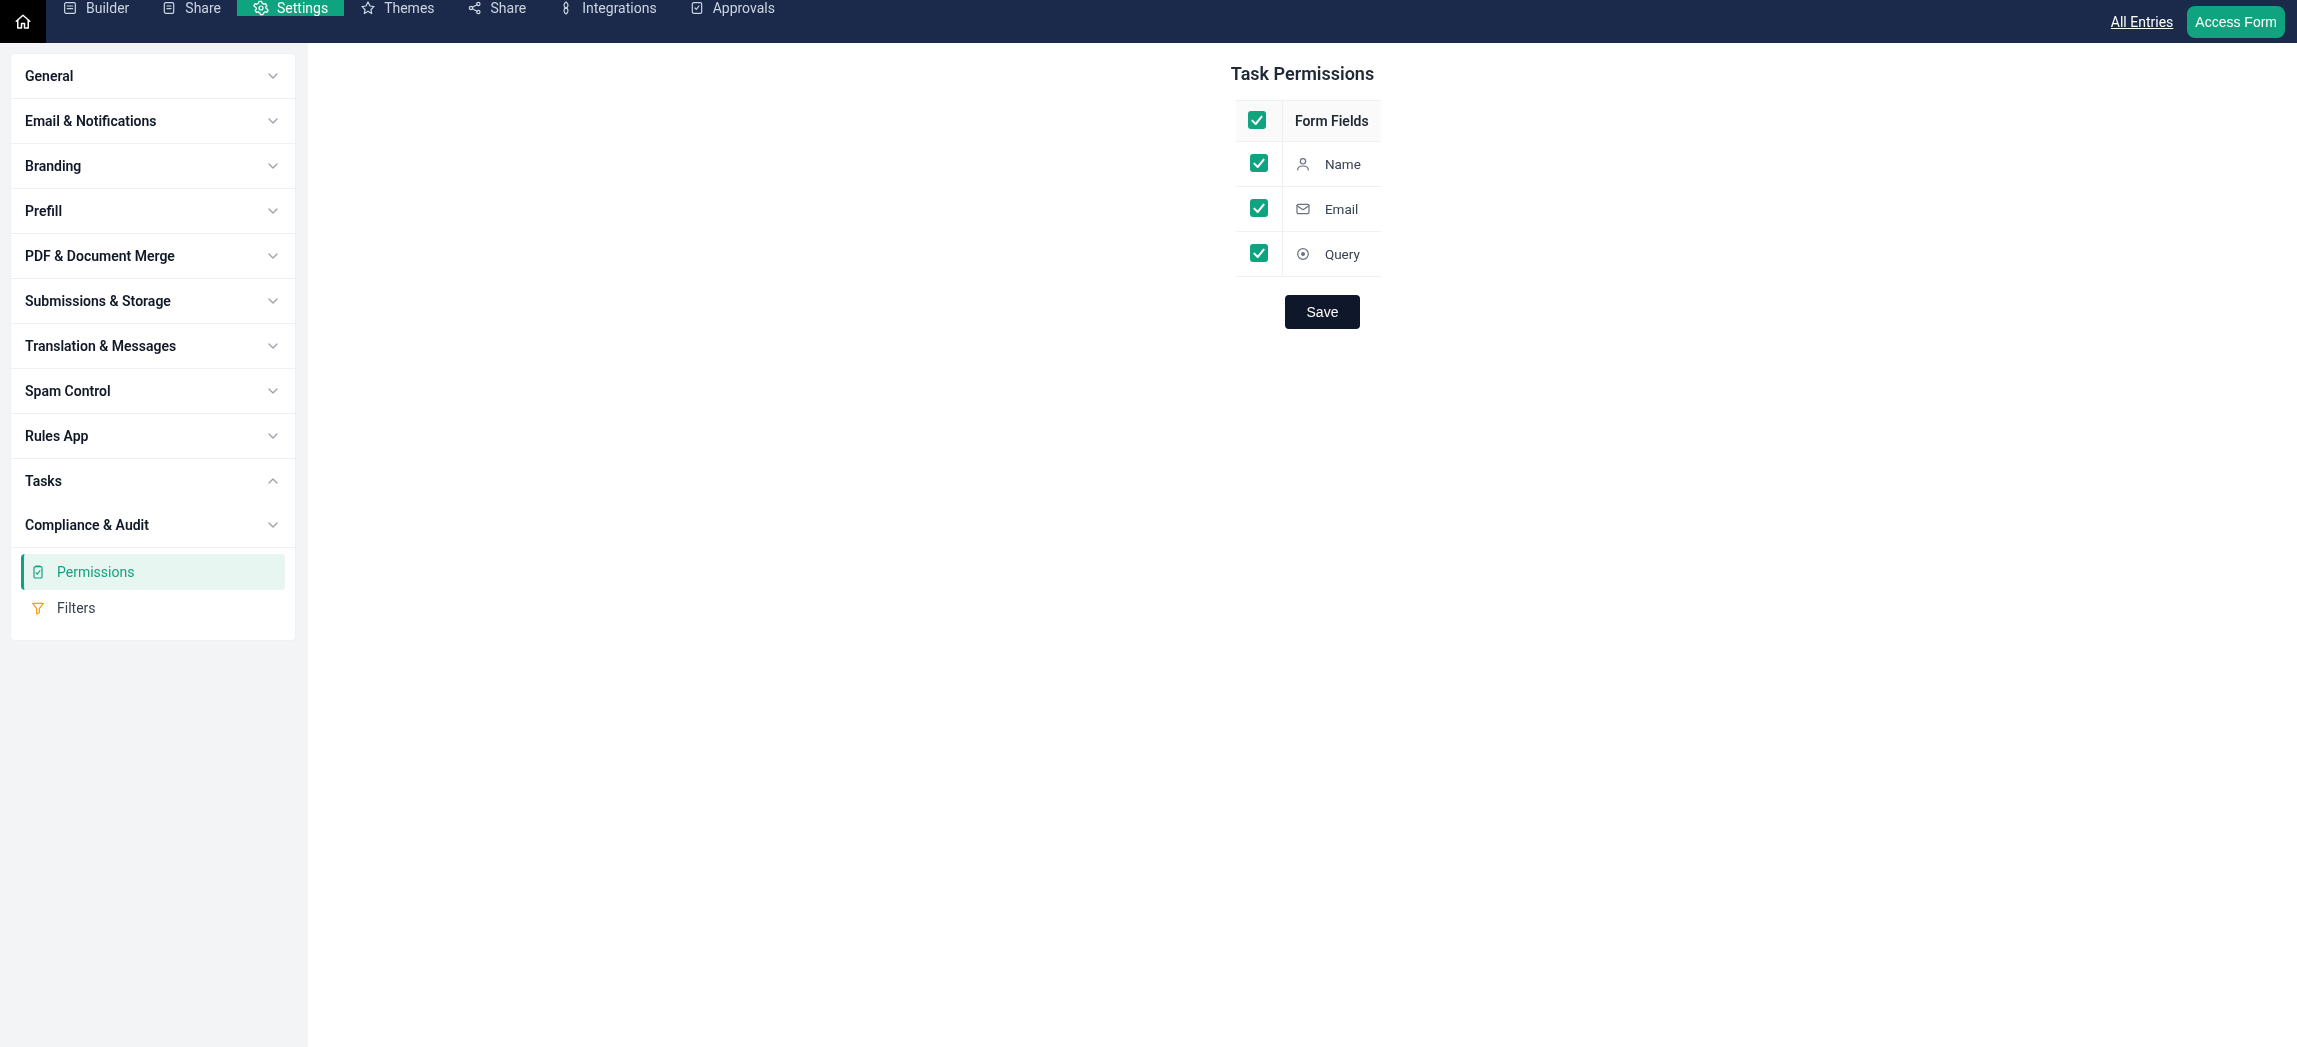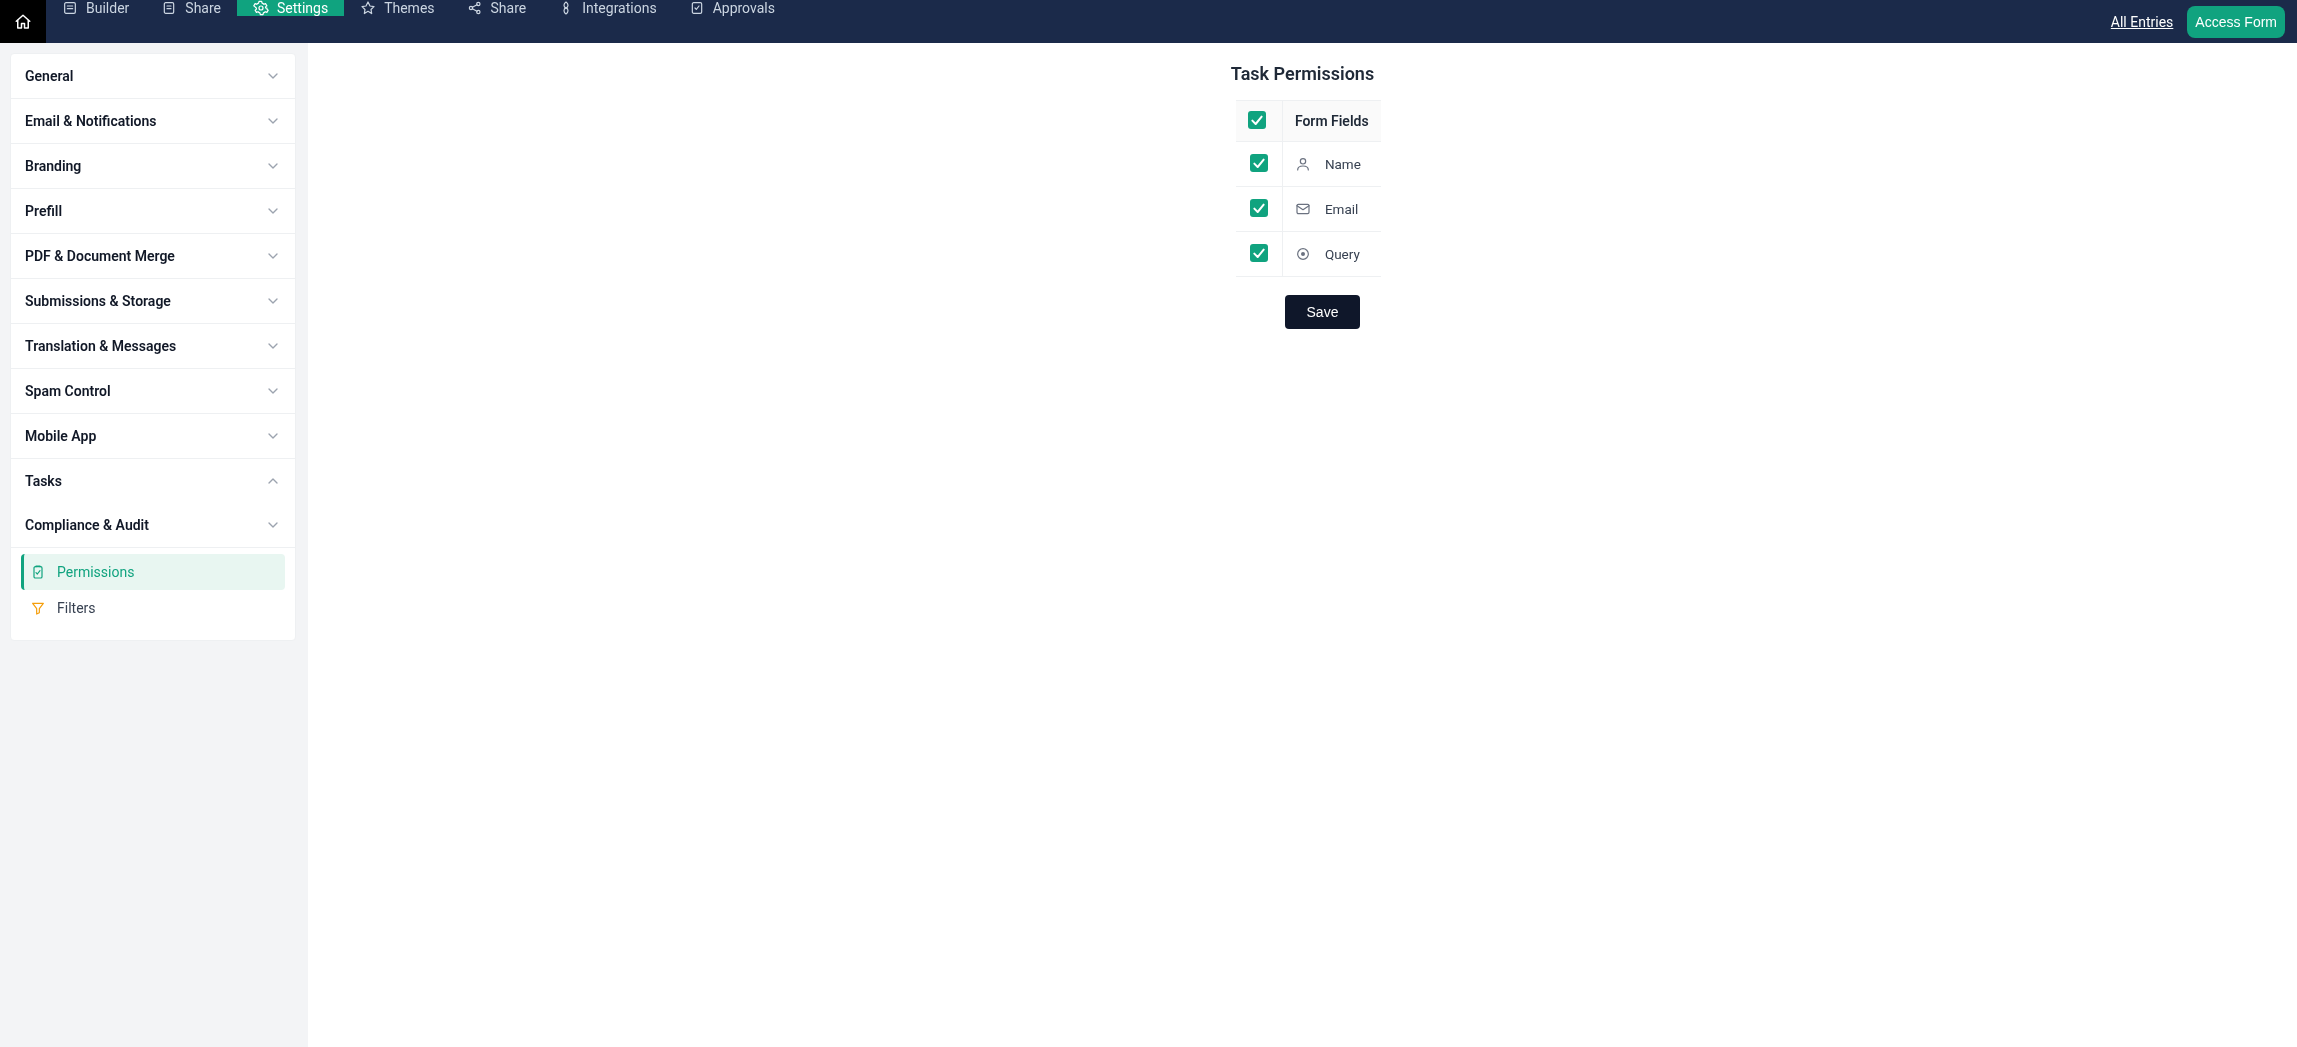--- a/index.html
+++ b/index.html
@@ -317,21 +317,21 @@
           </div>
           <div class="side-section">
             <span>Spam Control</span>
             <span class="chev">
               <svg class="icon16" viewBox="0 0 24 24" fill="none" stroke="currentColor" stroke-width="2" stroke-linecap="round" stroke-linejoin="round">
                 <polyline points="6 9 12 15 18 9"></polyline>
               </svg>
             </span>
           </div>
           <div class="side-section">
-            <span>Mobile App</span>
+            <span>Rules App</span>
             <span class="chev">
               <svg class="icon16" viewBox="0 0 24 24" fill="none" stroke="currentColor" stroke-width="2" stroke-linecap="round" stroke-linejoin="round">
                 <polyline points="6 9 12 15 18 9"></polyline>
               </svg>
             </span>
           </div>
           <div class="side-section" style="border-bottom: none;">
             <span>Tasks</span>
             <span class="chev">
               <svg class="icon16" viewBox="0 0 24 24" fill="none" stroke="currentColor" stroke-width="2" stroke-linecap="round" stroke-linejoin="round">

